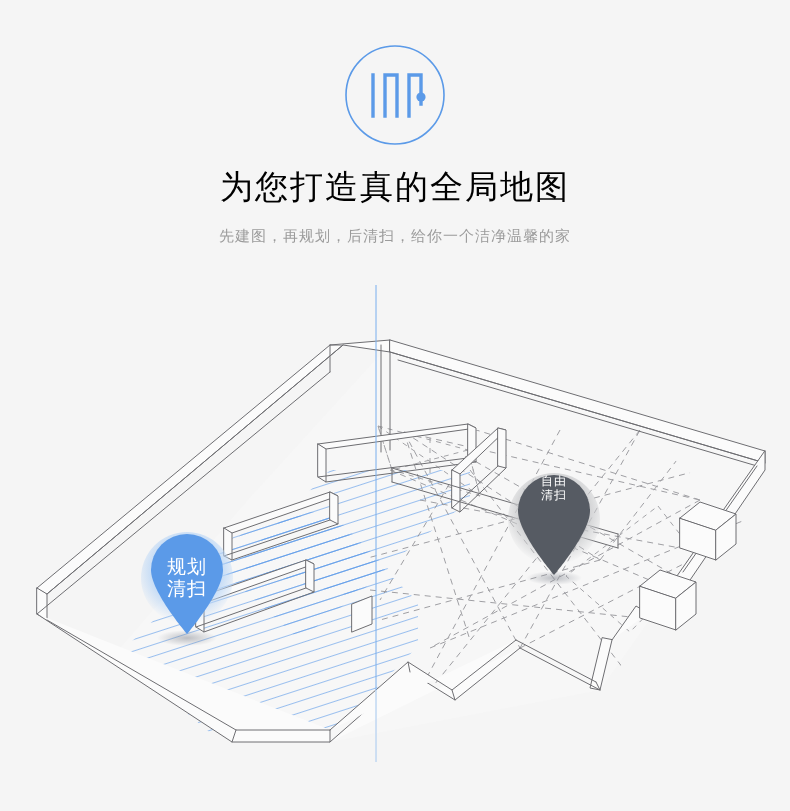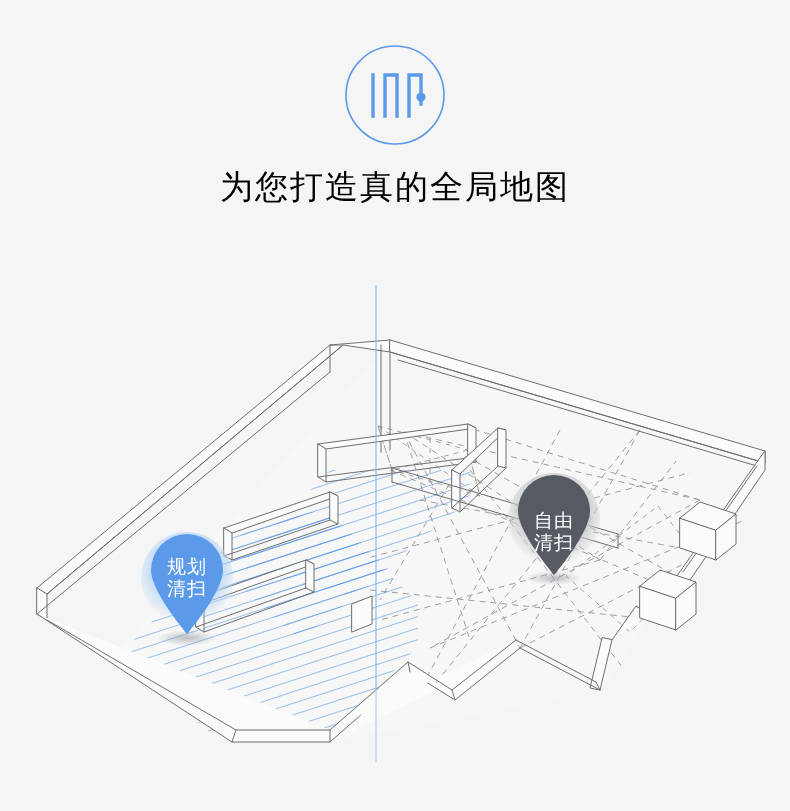--- a/index.html
+++ b/index.html
@@ -83,23 +83,23 @@
     font-weight: 400;
   }
   .pin-label.planned {
     left: 151px;
     top: 556px;
     width: 72px;
     font-size: 19px;
   }
   .pin-label.free {
     left: 518px;
-    top: 510px;
+    top: 475px;
     width: 72px;
-    font-size: 19px;
+    font-size: 12px;
   }
   .pin-label span { display: block; }
 </style>
 </head>
 <body>
 
 <div class="page">
 
   <div class="scene">
     <svg width="790" height="811" viewBox="0 0 790 811" xmlns="http://www.w3.org/2000/svg">
@@ -301,15 +301,16 @@
       <svg width="102" height="102" viewBox="0 0 102 102" xmlns="http://www.w3.org/2000/svg">
         <circle cx="51" cy="51" r="49" fill="none" stroke="#5b9ae8" stroke-width="1.6"></circle>
         <path d="M29 31 L29 72
                  M41 72 L41 31 L53 31 L53 72
                  M65 72 L65 31 L77 31 L77 60" fill="none" stroke="#5b9ae8" stroke-width="3.4" stroke-linecap="square" stroke-linejoin="miter"></path>
         <circle cx="77" cy="53" r="4.6" fill="#5b9ae8"></circle>
       </svg>
     </div>
 
     <h1 class="hero-title">为您打造真的全局地图</h1>
+    <p class="hero-sub">先建图，再规划，后清扫，给你一个洁净温馨的家</p>
   </div>
 
 </div>
 
 </body></html>

